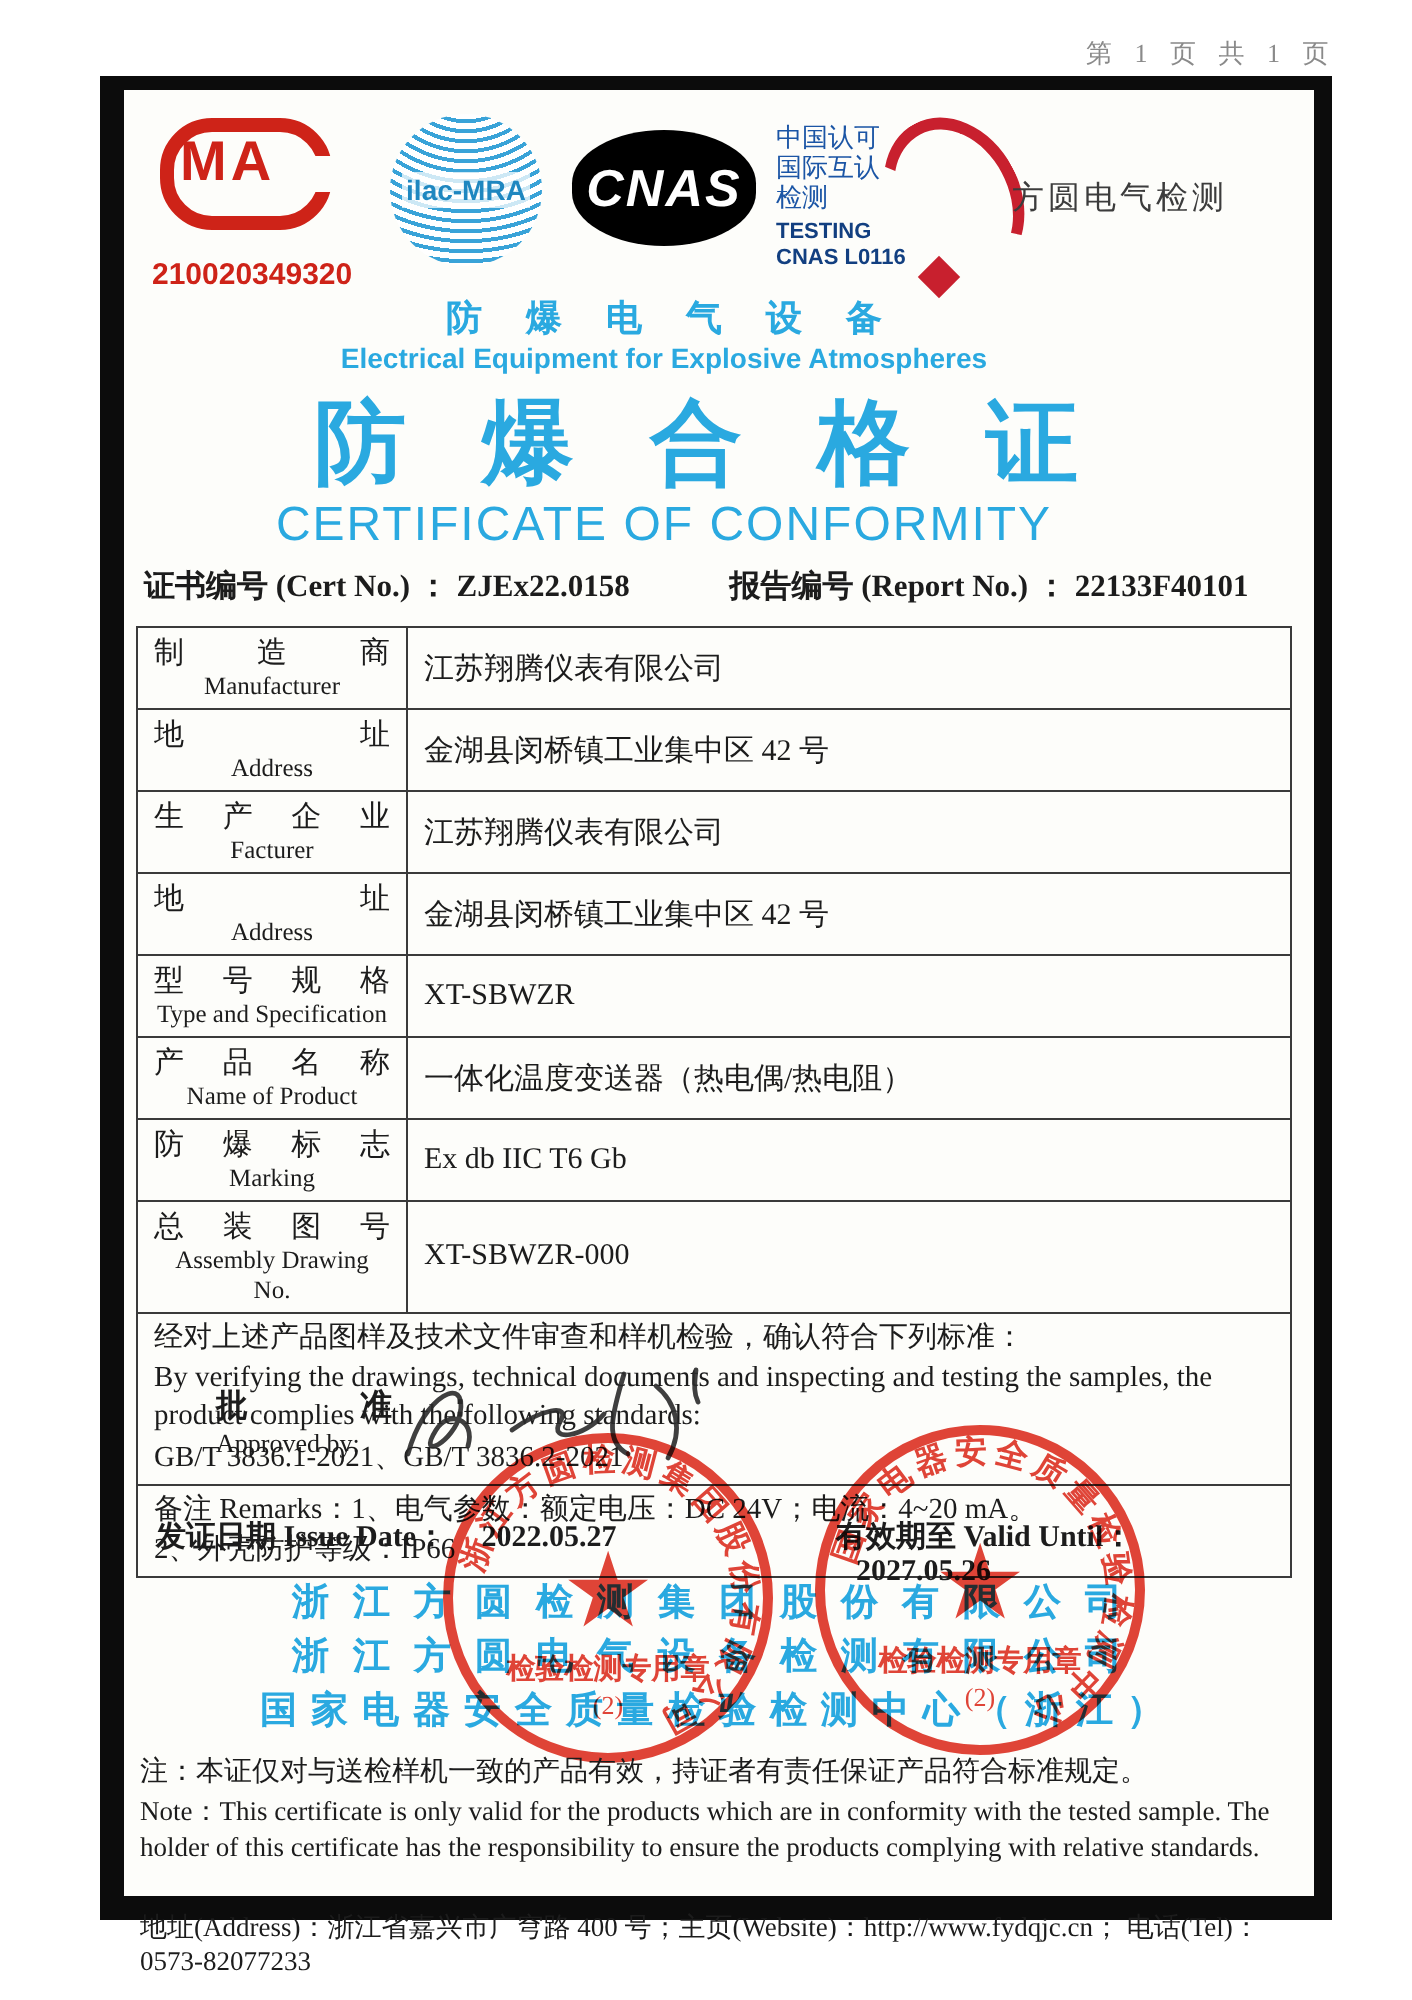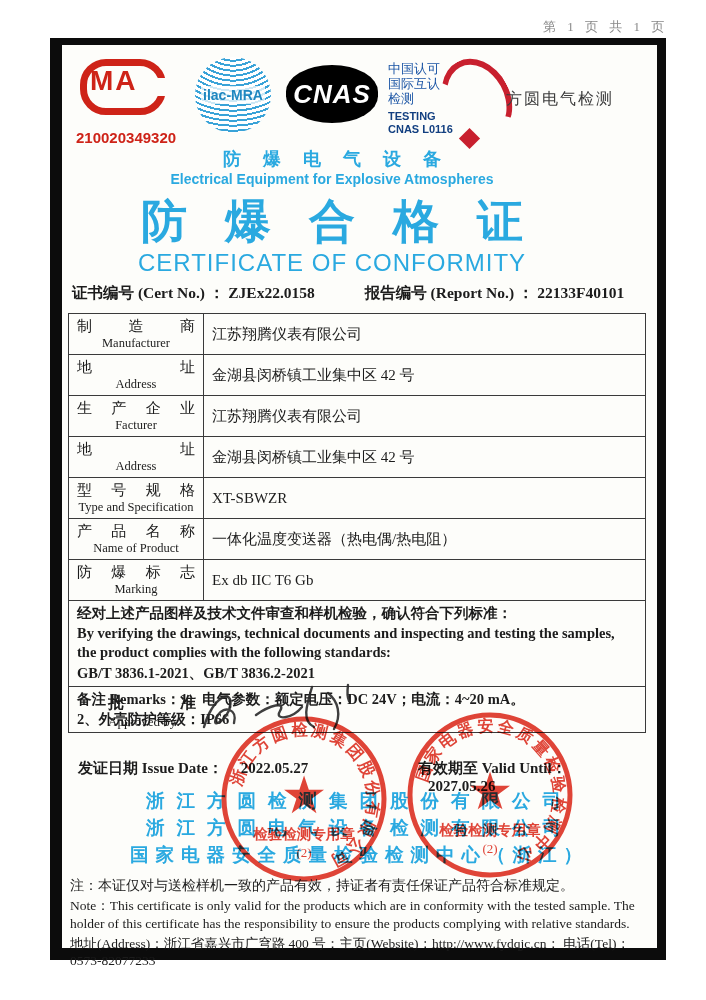--- a/index.html
+++ b/index.html
@@ -38,21 +38,21 @@
        transform:rotate(-28deg);box-sizing:border-box;}
   .fy-diamond{position:absolute;left:28px;top:76px;width:15px;height:15px;background:#c8202e;transform:rotate(45deg);}
   .fy-label{position:absolute;left:72px;top:34px;font-size:16px;color:#3c3c3c;letter-spacing:2px;
        font-family:"Liberation Sans",sans-serif;}
 
   
   .hdr{position:absolute;left:0;width:540px;text-align:center;color:#2aa9e0;
        font-family:"Liberation Sans",sans-serif;}
   .hdr-cn1{top:102px;font-size:18px;font-weight:bold;letter-spacing:22px;text-indent:22px;}
   .hdr-en1{top:126px;font-size:14px;font-weight:bold;letter-spacing:0;}
-  .hdr-cn2{top:146px;font-size:46px;font-weight:bold;letter-spacing:38px;text-indent:38px;}
+  .hdr-cn2{top:146px;font-size:46px;font-weight:bold;letter-spacing:38px;text-indent:38px;padding-left:16px;}
   .hdr-en2{top:204px;font-size:24px;letter-spacing:1px;}
 
   
   .qr-block{position:absolute;left:487px;top:100px;width:104px;text-align:center;}
   .qr{position:relative;width:88px;height:88px;margin:0 auto;
       background:
         repeating-conic-gradient(#000 0 25%, transparent 0 50%) 0 0/7px 7px,
         repeating-conic-gradient(#000 0 25%, #fff 0 50%) 0 0/11px 11px;}
   .finder{position:absolute;width:18px;height:18px;background:#000;box-shadow:inset 0 0 0 3px #fff,inset 0 0 0 6px #000;}
   .f-tl{left:0;top:0;} .f-tr{right:0;top:0;} .f-bl{left:0;bottom:0;}
@@ -64,21 +64,21 @@
   .cert-line .rpt{margin-left:46px;}
 
   
   .doc-box{position:absolute;left:6px;top:268px;width:578px;}
   table.doc{width:100%;border-collapse:collapse;font-size:14.5px;}
   table.doc td{border:1.5px solid #3a3a3a;padding:3px 8px;vertical-align:middle;}
   td.lbl{width:118px;text-align:center;padding:2px 10px;}
   .lbl-cn{display:block;font-size:15px;text-align:justify;text-align-last:justify;}
   .lbl-en{display:block;font-size:12.5px;text-align:center;}
   td.val{font-size:15px;}
-  td.full{padding:4px 8px;line-height:1.35;font-weight:bold;}
+  td.full{padding:4px 8px;line-height:1.35;}
   .std-codes{margin-top:1px;}
 
   
   .approve{position:absolute;left:46px;top:648px;}
   .ap-cn{font-size:16px;font-weight:bold;letter-spacing:26px;}
   .ap-en{font-size:13px;}
   .signature{position:absolute;left:128px;top:630px;}
   .dates{position:absolute;left:16px;top:714px;width:566px;font-size:15px;font-weight:bold;}
   .dates .issue-val{margin-left:14px;}
   .dates .valid{position:absolute;left:340px;top:0;}
@@ -91,21 +91,21 @@
   .iss-l3{font-size:18.5px;letter-spacing:7px;line-height:27px;}
 
   
   .stamp{position:absolute;width:172px;height:172px;mix-blend-mode:multiply;opacity:.88;}
   .stamp-1{left:156px;top:668px;}
   .stamp-2{left:342px;top:664px;}
 
   
   .note-cn{position:absolute;left:8px;top:832px;font-size:14px;width:575px;}
   .note-en{position:absolute;left:8px;top:852px;font-size:13.5px;width:578px;line-height:1.3;}
-  .addr{position:absolute;left:8px;top:890px;font-size:13.5px;width:578px;}
+  .addr{position:absolute;left:8px;top:910px;font-size:13.5px;width:578px;}
 </style>
 </head>
 <body>
 
 <div class="canvas">
 
   <div class="page-indicator">第 1 页 共 1 页</div>
 
   <div class="scan">
     <div class="sheet">
@@ -195,20 +195,27 @@
                   <span class="lbl-en">Name of Product</span>
                 </td>
               <td class="val">一体化温度变送器（热电偶/热电阻）</td>
             </tr>
             <tr>
               <td class="lbl">
                   <span class="lbl-cn">防 爆 标 志</span>
                   <span class="lbl-en">Marking</span>
                 </td>
               <td class="val">Ex db IIC T6 Gb</td>
+            </tr>
+            <tr>
+              <td class="lbl">
+                  <span class="lbl-cn">总 装 图 号</span>
+                  <span class="lbl-en">Assembly Drawing No.</span>
+                </td>
+              <td class="val">XT-SBWZR-000</td>
             </tr>
             <tr>
               <td class="full" colspan="2">
                 <div>经对上述产品图样及技术文件审查和样机检验，确认符合下列标准：</div>
                 <div>By verifying the drawings, technical documents and inspecting and testing the samples, the product complies with the following standards:</div>
                 <div class="std-codes">GB/T 3836.1-2021、GB/T 3836.2-2021</div>
               </td>
             </tr>
             <tr>
               <td class="full" colspan="2">

